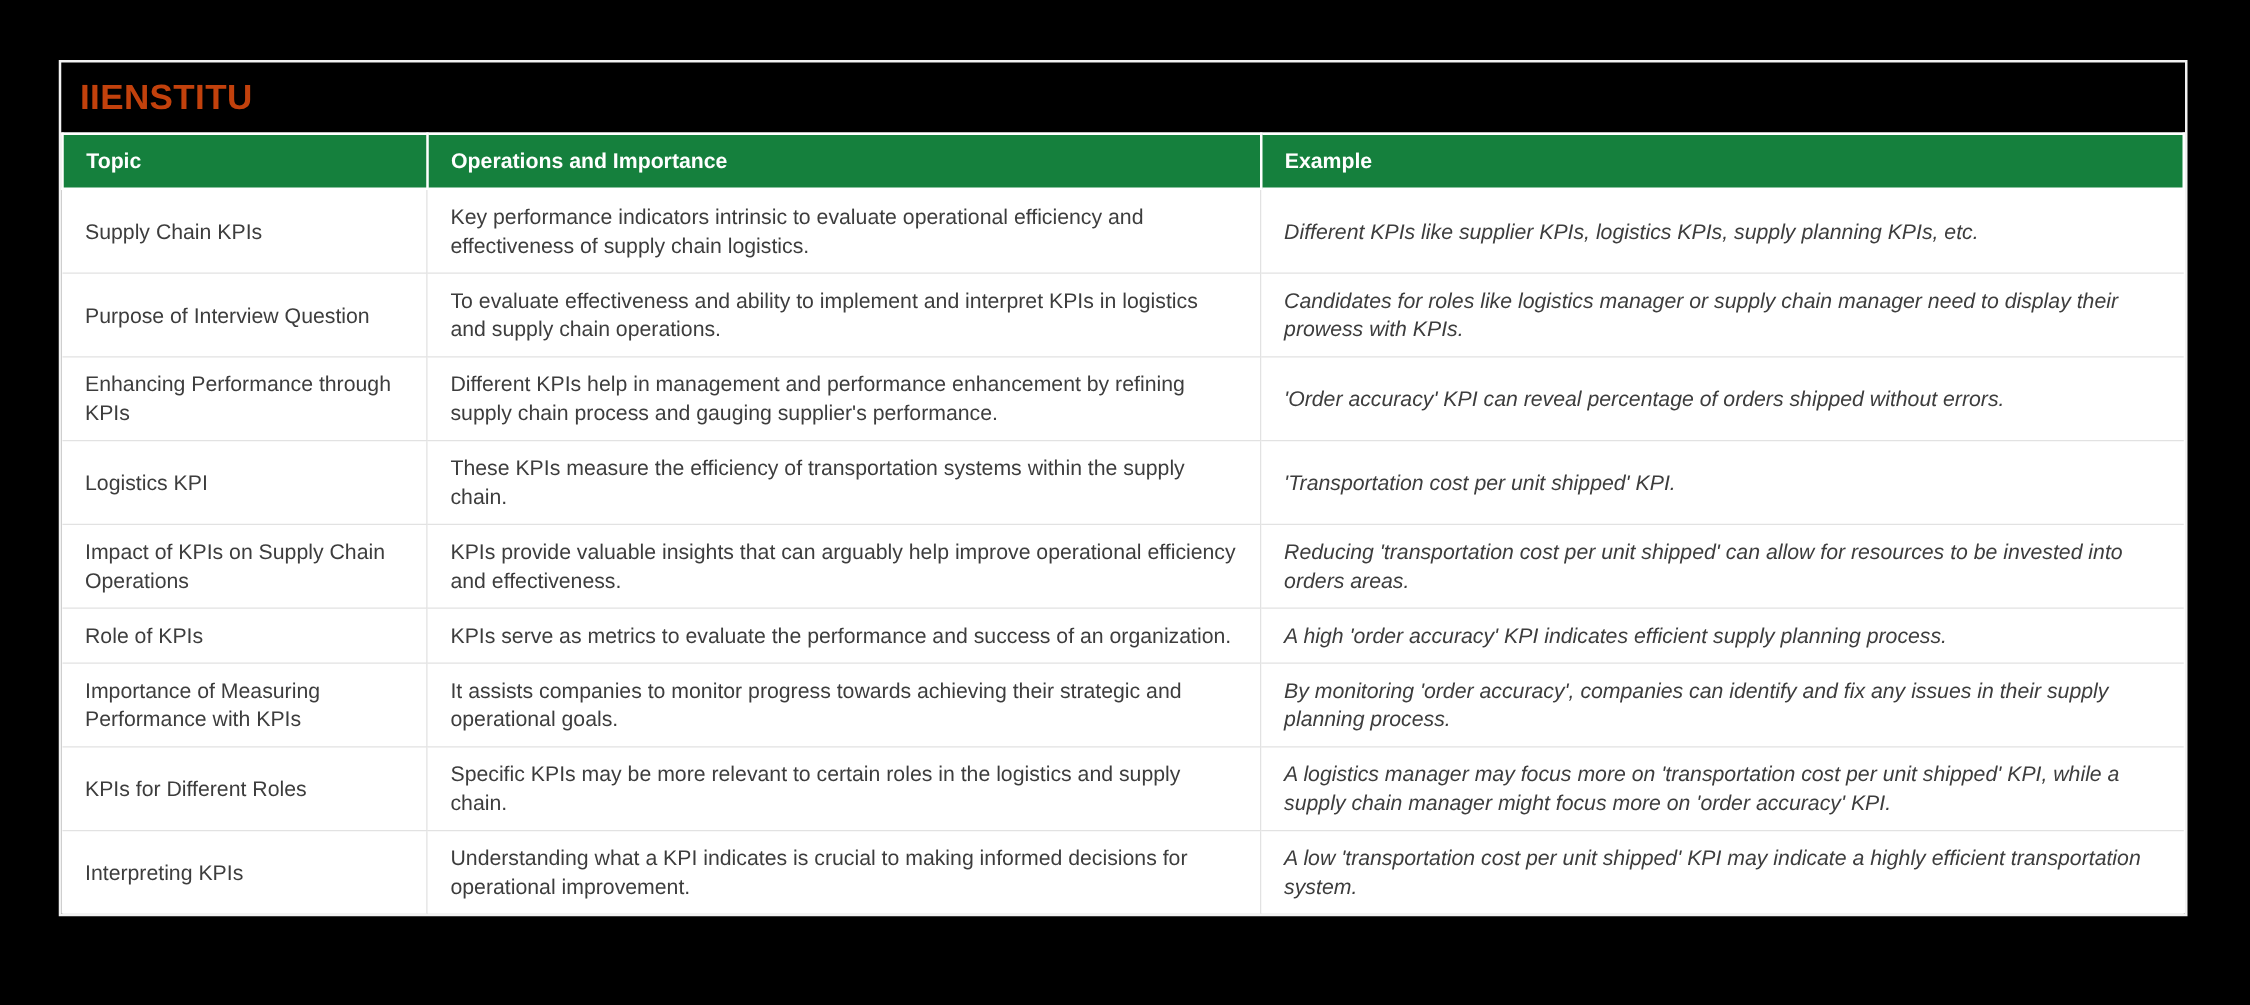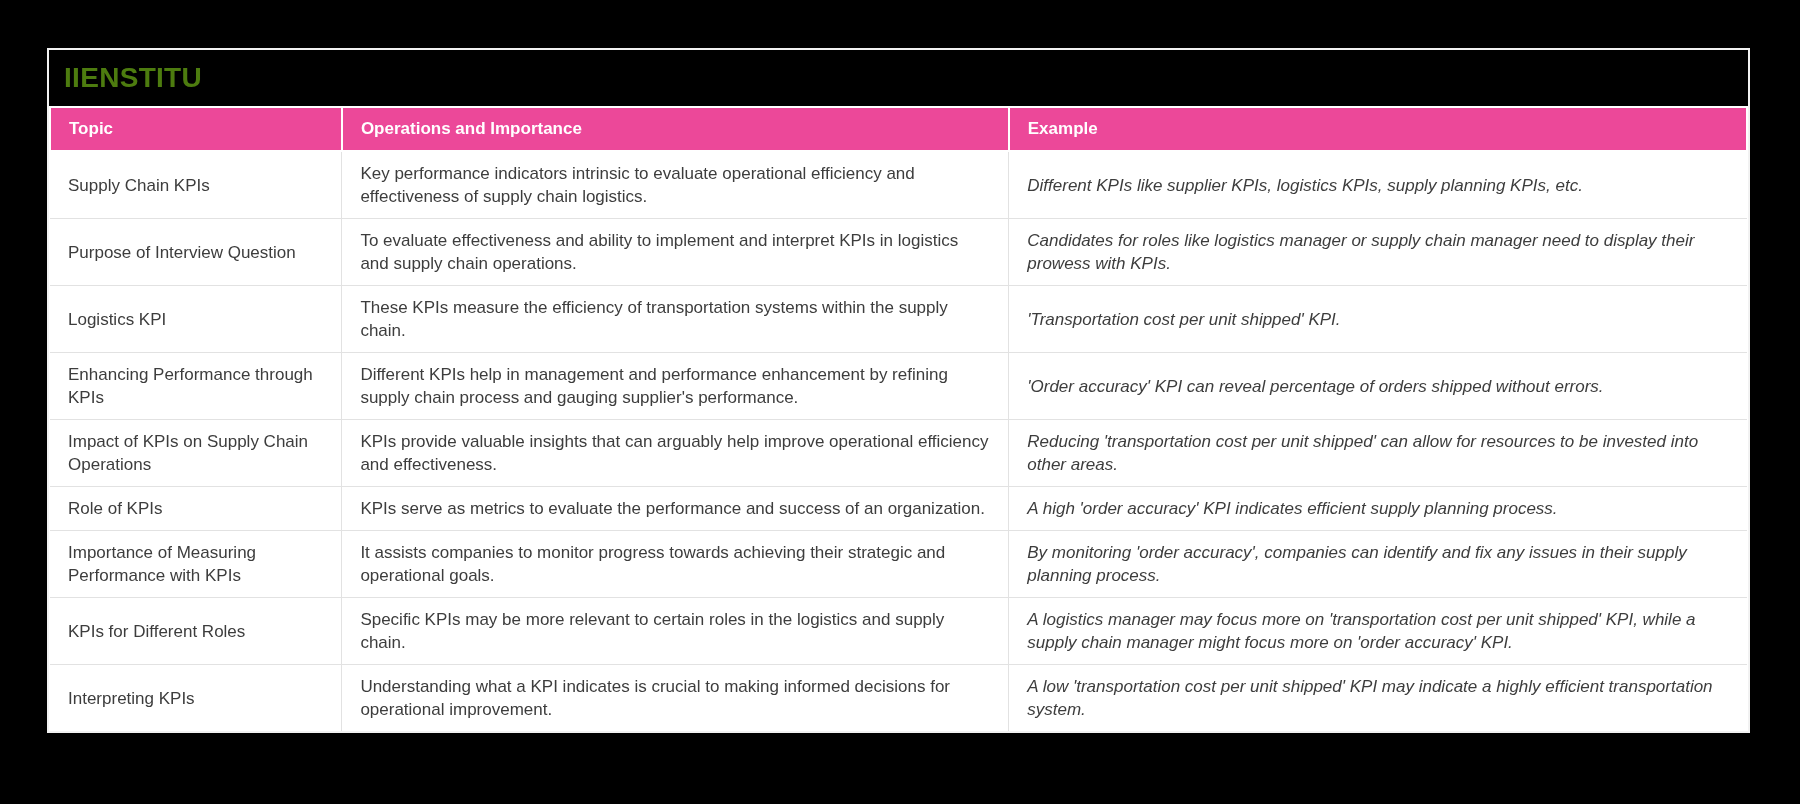--- a/index.html
+++ b/index.html
@@ -14,38 +14,38 @@
   .card {
     position: absolute;
     left: 47px;
     top: 48px;
     width: 1703px;
     box-sizing: border-box;
     border: 2px solid #f2f2f2;
     background: #000000;
   }
   .card-title {
-    color: #4d7c0f;
+    color: #c2410c;
     font-size: 28px;
     font-weight: 700;
     line-height: 32px;
     padding: 12px 15px;
     letter-spacing: 0.3px;
   }
   table.kpi-table {
     width: 100%;
     border-collapse: collapse;
     table-layout: fixed;
     background: #ffffff;
   }
   col.col-topic      { width: 17.2%; }
   col.col-definition { width: 39.3%; }
   col.col-example    { width: 43.5%; }
   .kpi-table th {
-    background: #ec4899;
+    background: #15803d;
     color: #ffffff;
     font-size: 17px;
     font-weight: 700;
     text-align: left;
     padding: 9px 18px;
     line-height: 24px;
     border: 2px solid #ffffff;
   }
   .kpi-table td {
     background: #ffffff;
@@ -85,33 +85,33 @@
           <td>Supply Chain KPIs</td>
           <td>Key performance indicators intrinsic to evaluate operational efficiency and effectiveness of supply chain logistics.</td>
           <td>Different KPIs like supplier KPIs, logistics KPIs, supply planning KPIs, etc.</td>
         </tr>
         <tr>
           <td>Purpose of Interview Question</td>
           <td>To evaluate effectiveness and ability to implement and interpret KPIs in logistics and supply chain operations.</td>
           <td>Candidates for roles like logistics manager or supply chain manager need to display their prowess with KPIs.</td>
         </tr>
         <tr>
+          <td>Enhancing Performance through KPIs</td>
+          <td>Different KPIs help in management and performance enhancement by refining supply chain process and gauging supplier's performance.</td>
+          <td>'Order accuracy' KPI can reveal percentage of orders shipped without errors.</td>
+        </tr>
+        <tr>
           <td>Logistics KPI</td>
           <td>These KPIs measure the efficiency of transportation systems within the supply chain.</td>
           <td>'Transportation cost per unit shipped' KPI.</td>
         </tr>
         <tr>
-          <td>Enhancing Performance through KPIs</td>
-          <td>Different KPIs help in management and performance enhancement by refining supply chain process and gauging supplier's performance.</td>
-          <td>'Order accuracy' KPI can reveal percentage of orders shipped without errors.</td>
-        </tr>
-        <tr>
           <td>Impact of KPIs on Supply Chain Operations</td>
           <td>KPIs provide valuable insights that can arguably help improve operational efficiency and effectiveness.</td>
-          <td>Reducing 'transportation cost per unit shipped' can allow for resources to be invested into other areas.</td>
+          <td>Reducing 'transportation cost per unit shipped' can allow for resources to be invested into orders areas.</td>
         </tr>
         <tr>
           <td>Role of KPIs</td>
           <td>KPIs serve as metrics to evaluate the performance and success of an organization.</td>
           <td>A high 'order accuracy' KPI indicates efficient supply planning process.</td>
         </tr>
         <tr>
           <td>Importance of Measuring Performance with KPIs</td>
           <td>It assists companies to monitor progress towards achieving their strategic and operational goals.</td>
           <td>By monitoring 'order accuracy', companies can identify and fix any issues in their supply planning process.</td>

